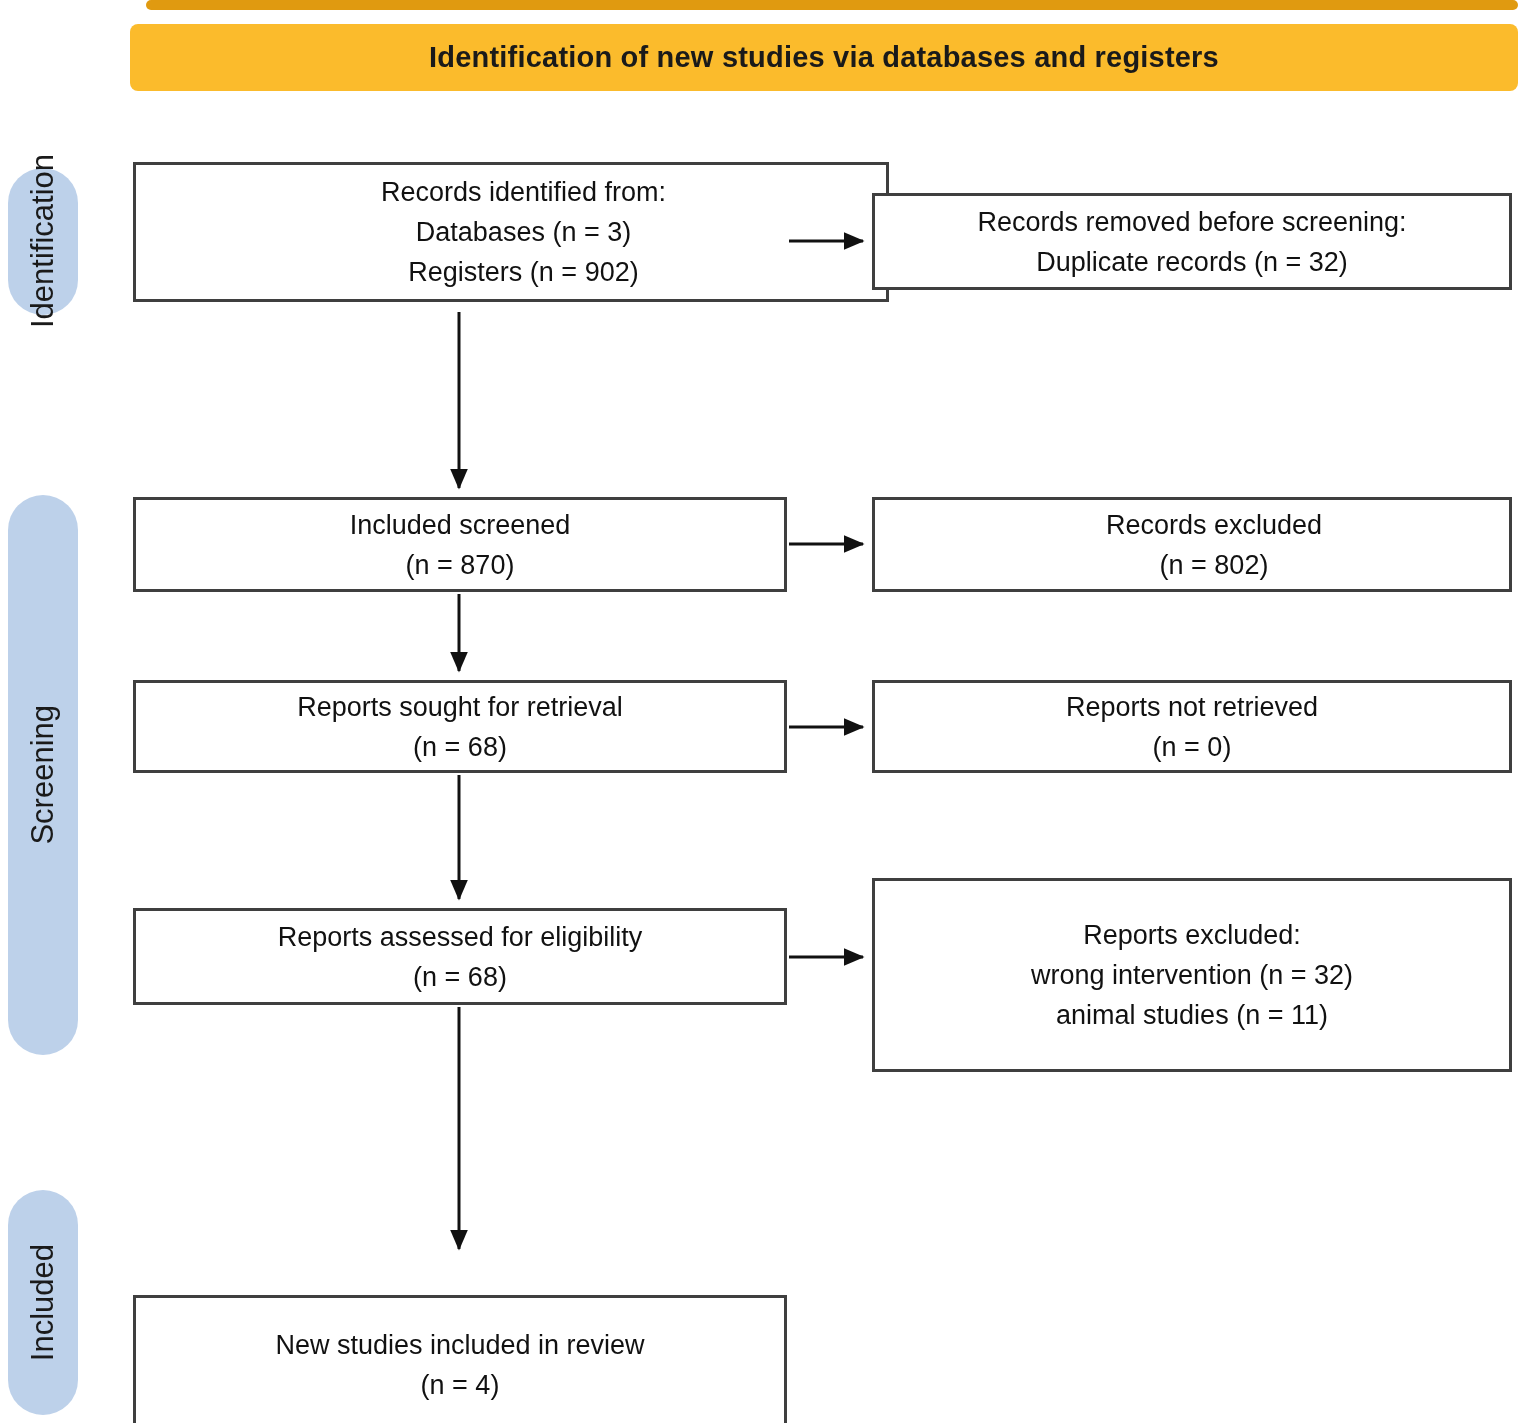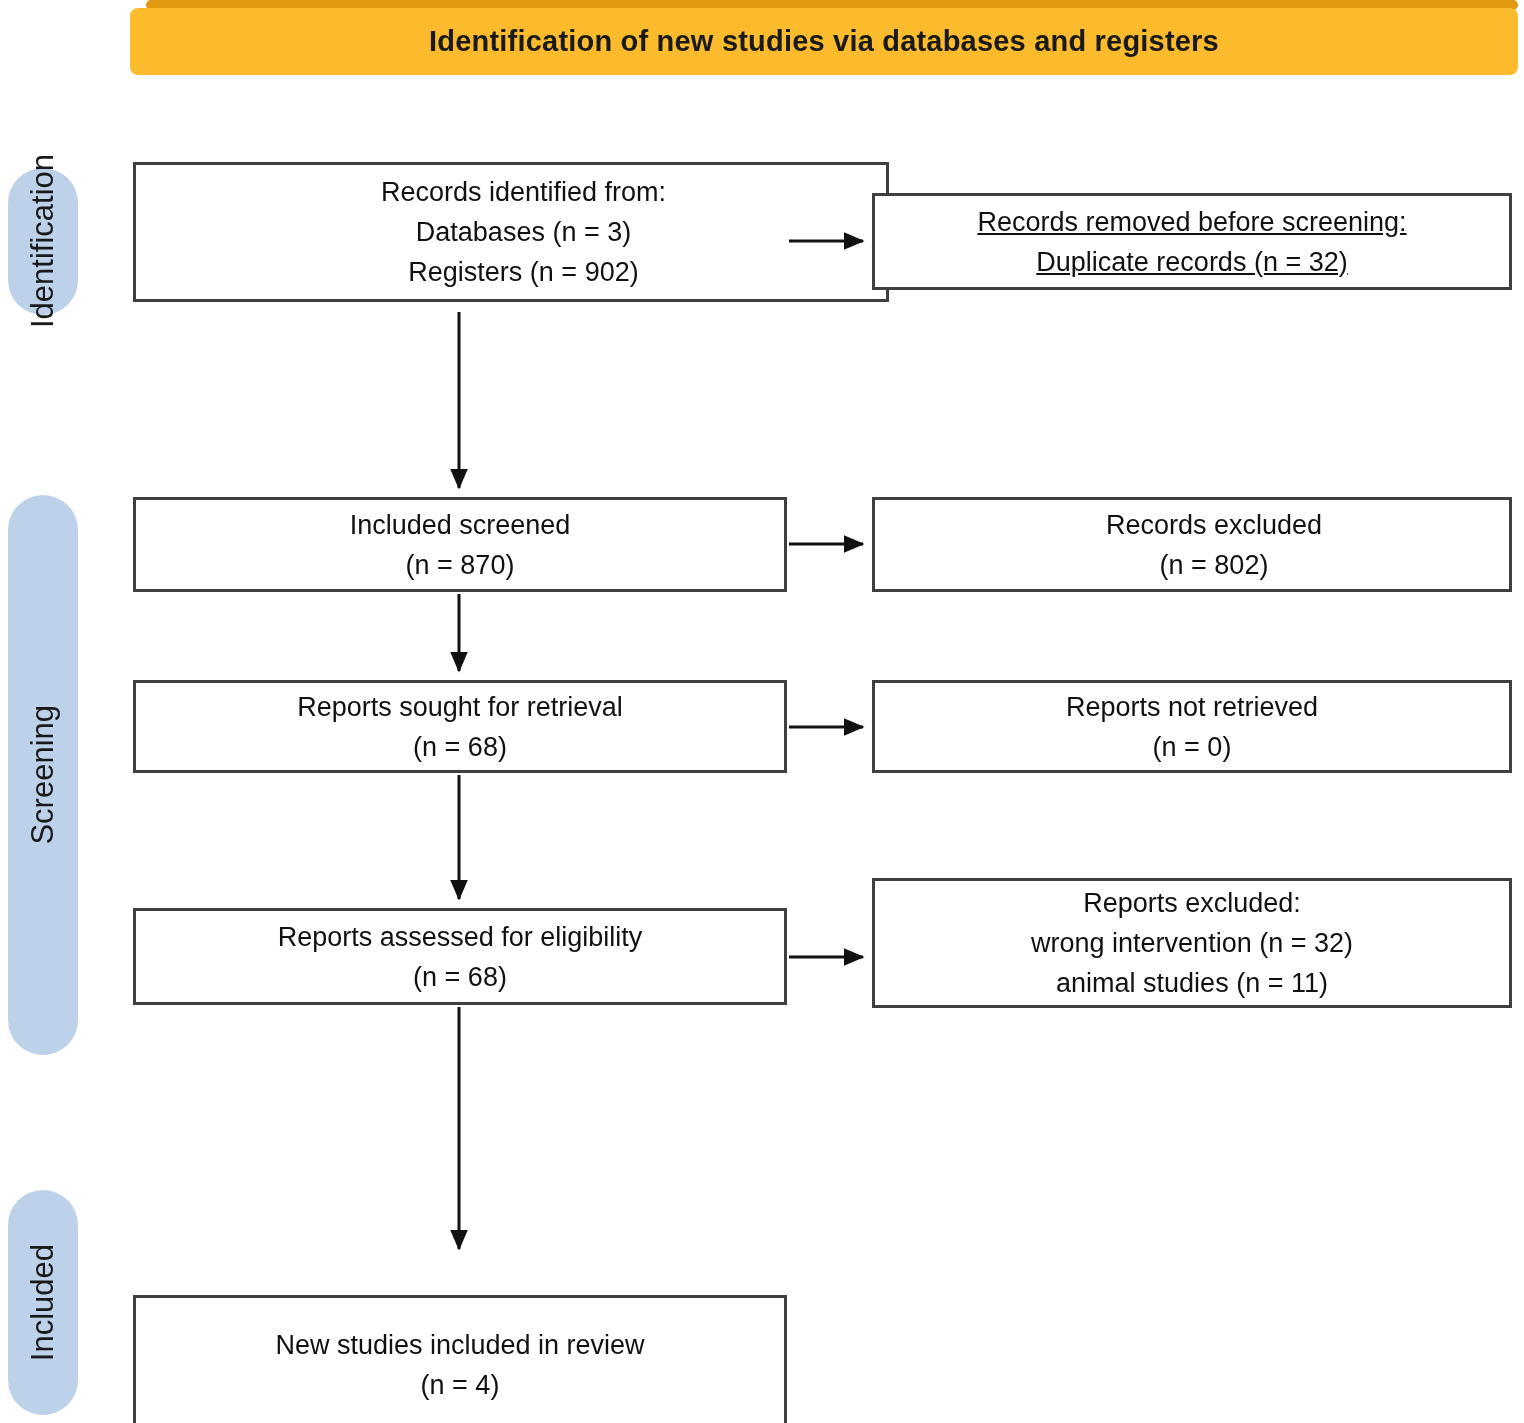--- a/index.html
+++ b/index.html
@@ -22,21 +22,21 @@
     left: 146px;
     top: 0;
     width: 1372px;
     height: 10px;
     background: #e09a10;
     border-radius: 5px;
   }
   .banner {
     position: absolute;
     left: 130px;
-    top: 8px;
+    top: 24px;
     width: 1388px;
     height: 67px;
     background: #fbbb2c;
     border-radius: 8px;
     display: flex;
     align-items: center;
     justify-content: center;
     font-size: 29px;
     font-weight: 600;
     color: #1a1a1a;
@@ -75,27 +75,27 @@
     display: flex;
     flex-direction: column;
     align-items: center;
     justify-content: center;
     text-align: center;
     font-size: 27px;
     line-height: 40px;
     color: #111111;
   }
   #box-records-identified   { left: 133px; top: 162px;  width: 756px; height: 140px; padding-left: 25px; }
-  #box-records-removed      { left: 872px; top: 193px;  width: 640px; height: 97px; text-decoration: underline;  }
+  #box-records-removed      { left: 872px; top: 193px;  width: 640px; height: 97px;  }
   #box-records-screened     { left: 133px; top: 497px;  width: 654px; height: 95px;  }
   #box-records-excluded     { left: 872px; top: 497px;  width: 640px; height: 95px; padding-left: 44px;  }
   #box-reports-sought       { left: 133px; top: 680px;  width: 654px; height: 93px;  }
   #box-reports-not-retrieved{ left: 872px; top: 680px;  width: 640px; height: 93px;  }
   #box-reports-assessed     { left: 133px; top: 908px;  width: 654px; height: 97px;  }
-  #box-reports-excluded     { left: 872px; top: 878px;  width: 640px; height: 130px; align-items: center; }
+  #box-reports-excluded     { left: 872px; top: 878px;  width: 640px; height: 194px; align-items: center; }
   #box-new-studies          { left: 133px; top: 1258px; width: 654px; height: 140px; margin-top: 37px; }
 
   
   .arrows {
     position: absolute;
     left: 0;
     top: 0;
     width: 1524px;
     height: 1423px;
     pointer-events: none;

